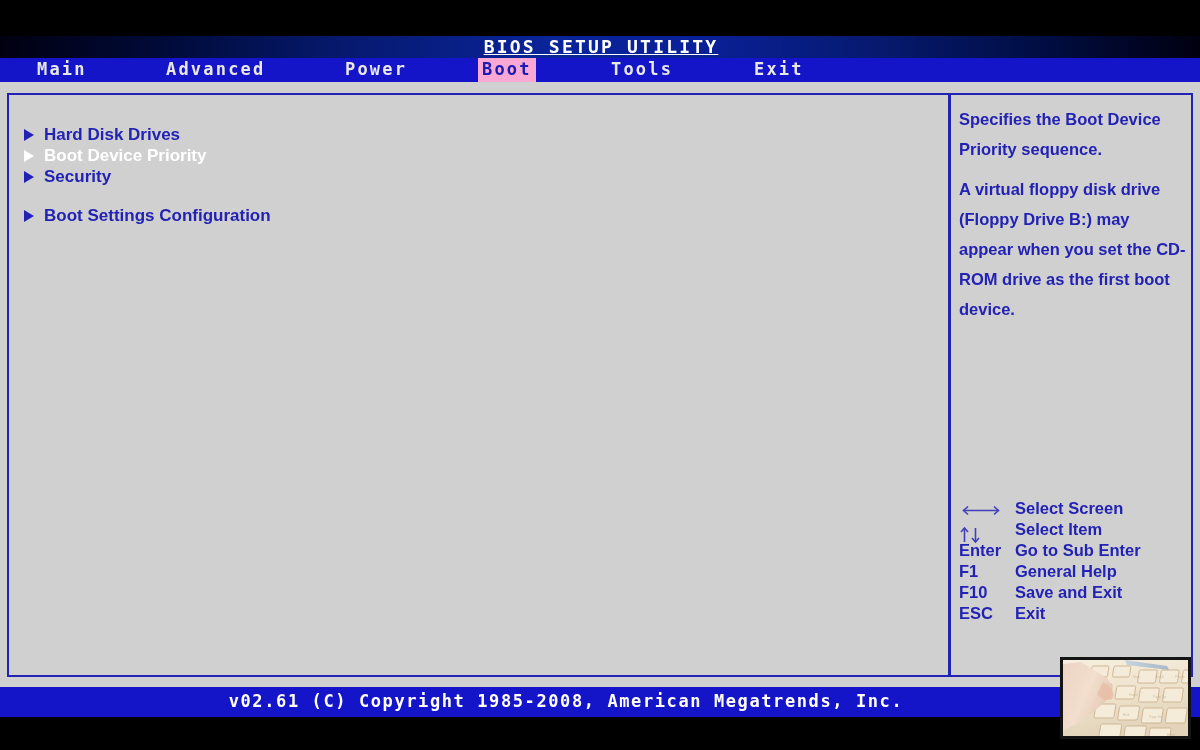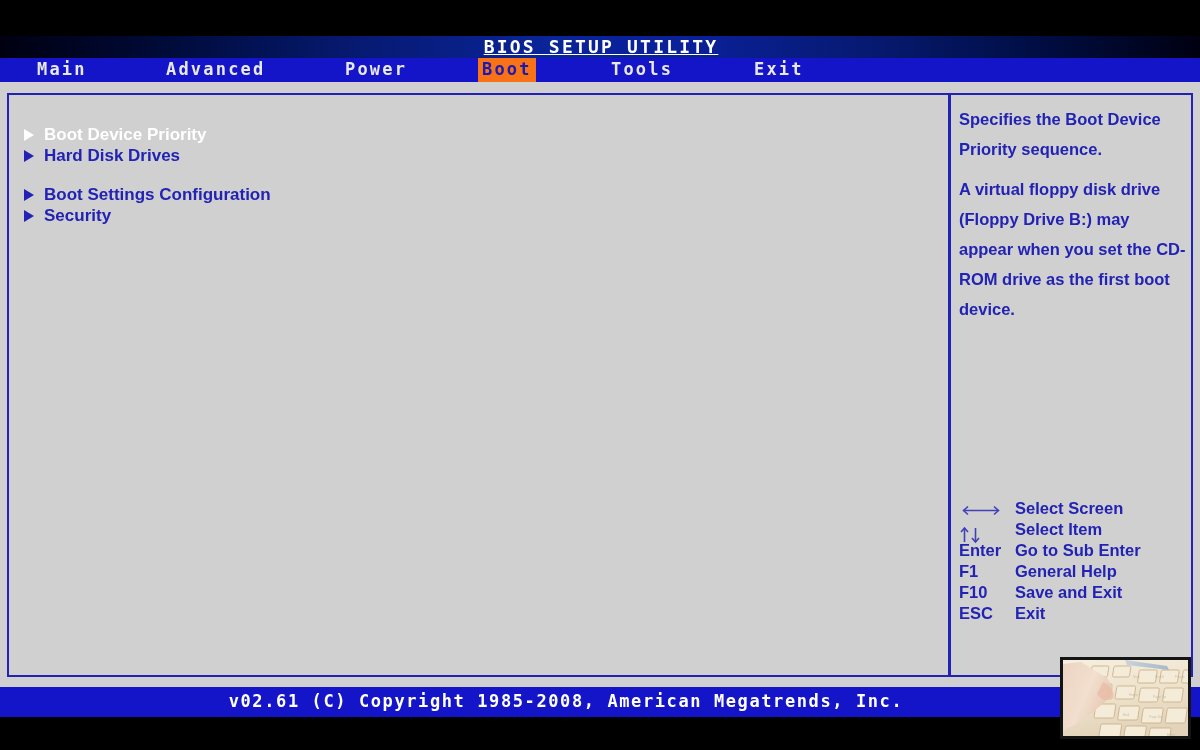--- a/index.html
+++ b/index.html
@@ -73,21 +73,21 @@
     line-height: 23px;
     color: #e8e8e8;
     font-family: "DejaVu Sans Mono", "Liberation Mono", monospace;
     font-size: 17px;
     font-weight: bold;
     letter-spacing: 2.2px;
     padding: 0 4px;
     white-space: nowrap;
   }
   .menu-item.active {
-    background: #f97316;
+    background: #f9a8d4;
     color: #1a1ab4;
   }
 
   
   .body-area {
     position: absolute;
     left: 0; top: 82px;
     width: 1200px;
     height: 605px;
     background: #d0d0d0;
@@ -254,38 +254,38 @@
     <div class="menu-item" style="left:750px">Exit</div>
   </div>
 
   <div class="body-area"></div>
 
   <div class="panel"></div>
   <div class="divider"></div>
 
   <div class="settings-list">
 
+    <div class="setting-row">
+      <span class="tri"></span>
+      <span>Hard Disk Drives</span>
+    </div>
+
     <div class="setting-row selected">
       <span class="tri"></span>
       <span>Boot Device Priority</span>
     </div>
 
     <div class="setting-row">
       <span class="tri"></span>
-      <span>Hard Disk Drives</span>
+      <span>Security</span>
     </div>
 
     <div class="setting-row spacer-before">
       <span class="tri"></span>
       <span>Boot Settings Configuration</span>
-    </div>
-
-    <div class="setting-row">
-      <span class="tri"></span>
-      <span>Security</span>
     </div>
 
   </div>
 
   <div class="help-pane">
     <p class="help-para">Specifies the Boot Device Priority sequence.</p>
     <p class="help-para">A virtual floppy disk drive (Floppy Drive B:) may appear when you set the CD-ROM drive as the first boot device.</p>
   </div>
 
   <div class="key-legend">

